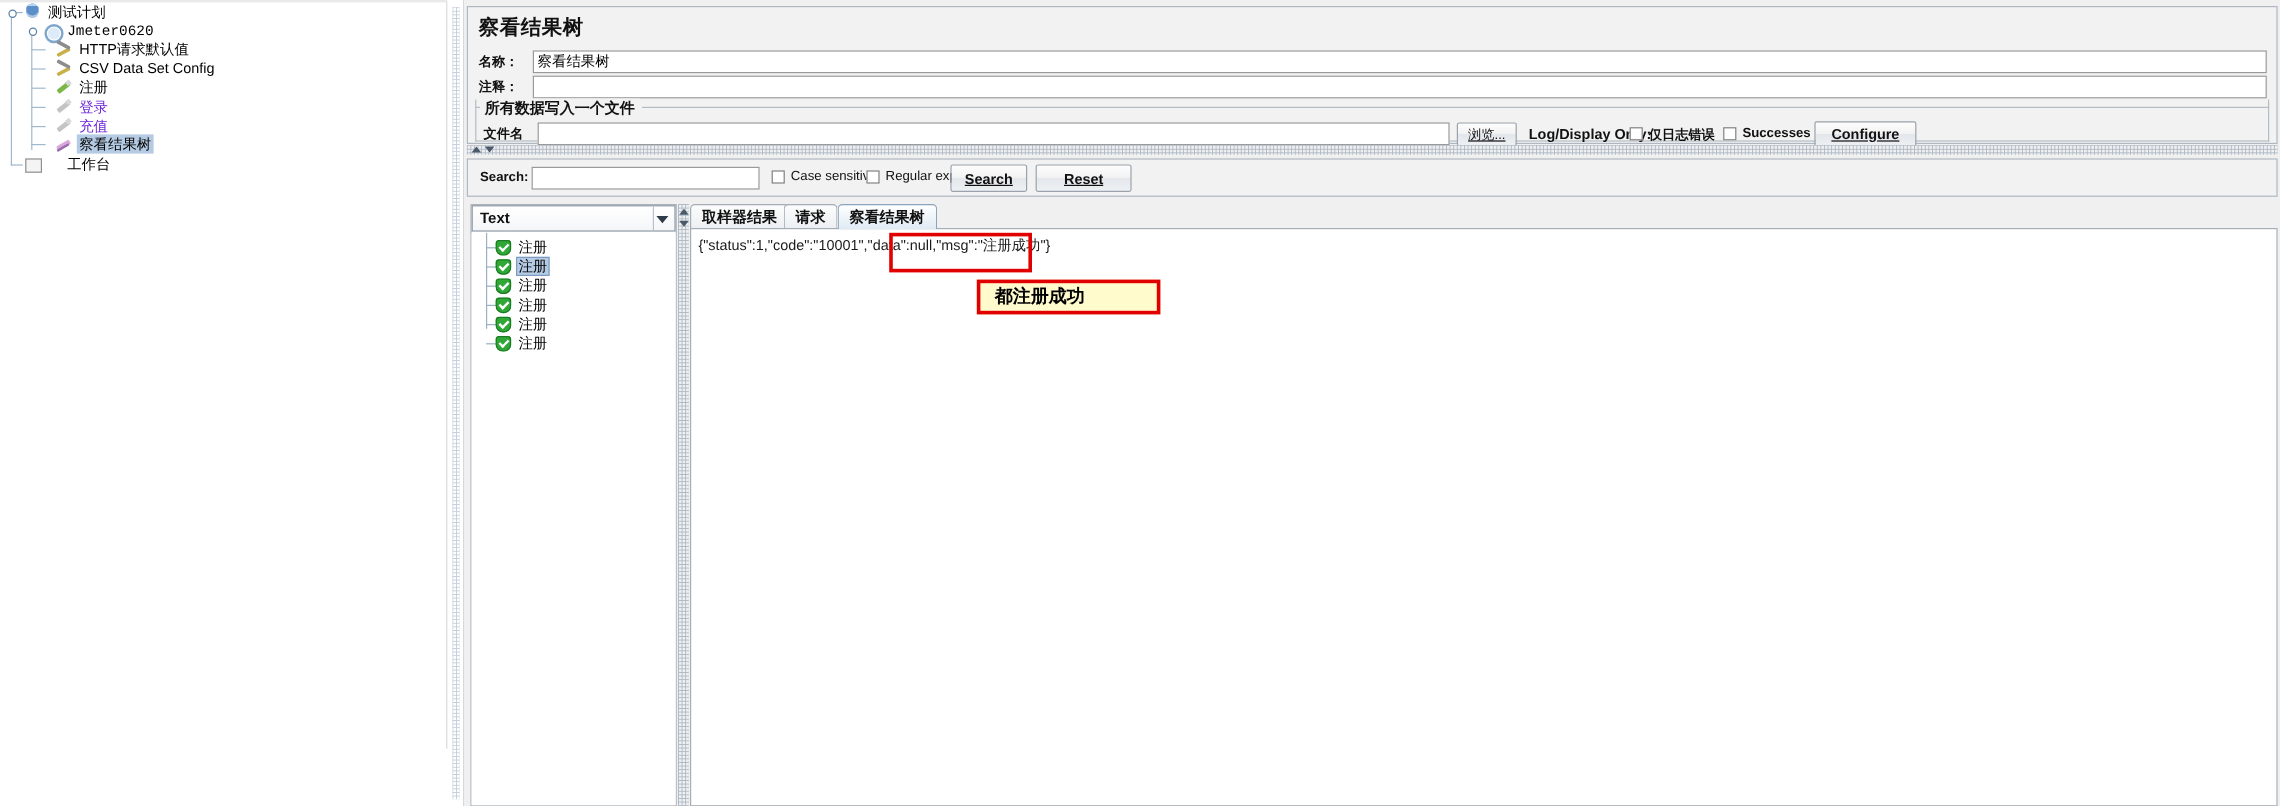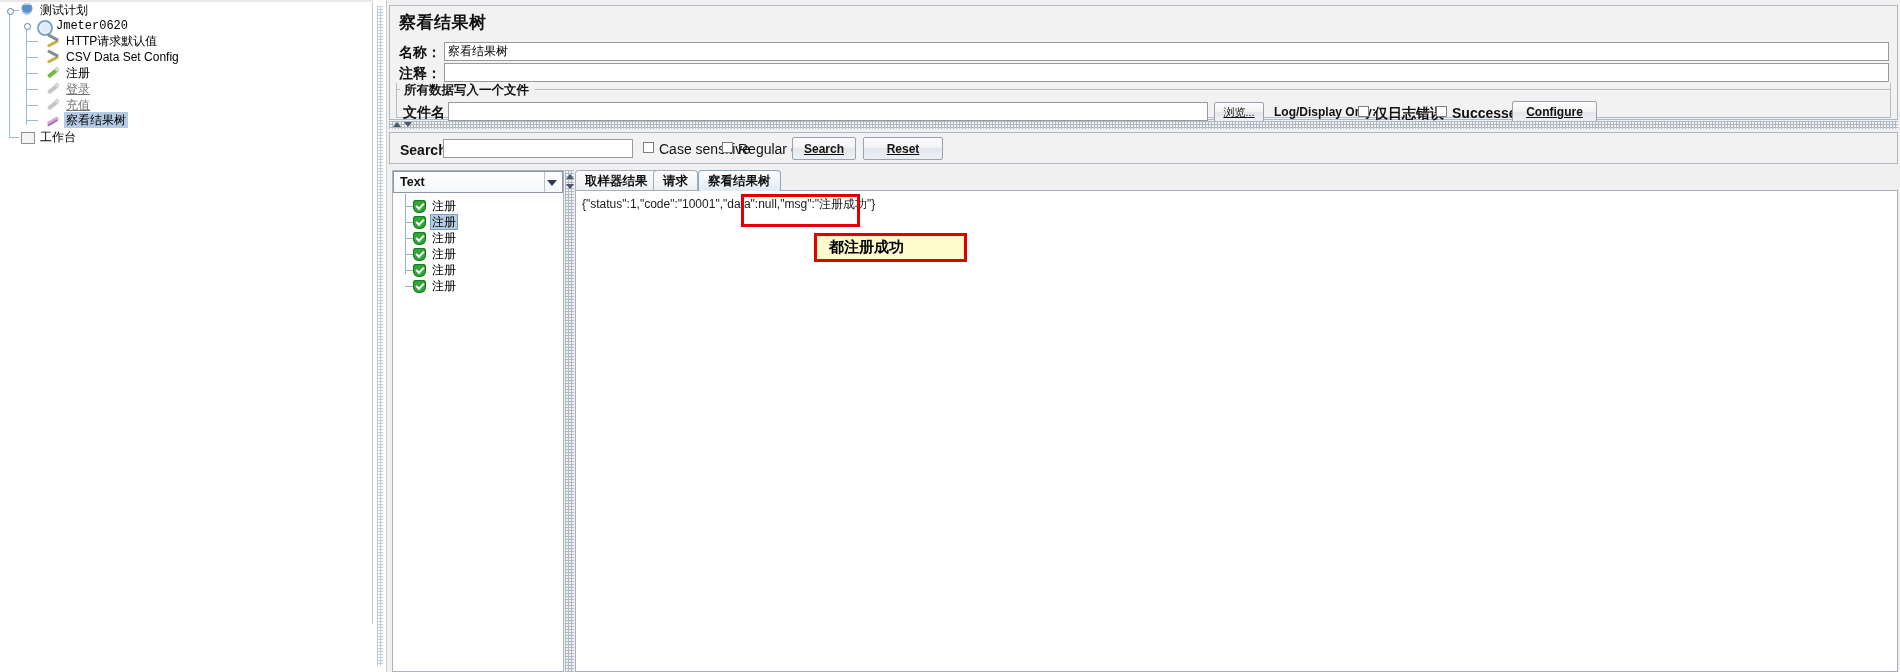--- a/index.html
+++ b/index.html
@@ -21,21 +21,21 @@
     background: #ffffff;
     border-right: 1px solid #c8c8c8;
   }
   #tree-topline {
     position:absolute; left:0; top:0; width:373px; height:2px;
     background:#e9e9e9;
   }
   .tnode { position: absolute; height: 16px; white-space: nowrap; display:flex; align-items:center; }
   .tnode .tlabel { font-size: 12px; line-height: 16px; padding: 0 2px; }
   .tnode .tlabel.sel { background: #b5cbe4; }
-  .tnode .tlabel.dis { color: #737373; text-decoration: underline; }
+  .tnode .tlabel.dis { color: #6d28d9; }
   .ticon { width: 16px; height: 16px; margin-right: 3px; position: relative; flex: none; }
 
   
   .tv-line { position:absolute; background:#a0b8cc; }
 
   
   .handle { position:absolute; width:9px; height:9px; }
   .handle:before{
     content:""; position:absolute; left:2px; top:2px; width:5px; height:5px;
     border:1px solid #5a7fa6; border-radius:50%; background:#fff;
@@ -106,21 +106,21 @@
   }
   #gp-header {
     position:absolute; left:2px; top:5px; right:2px; height:115px;
     border:1px solid #aeb7c2; background:#f2f2f2;
   }
   #title-text {
     position:absolute; left:9px; top:5px; font-size:17px; font-weight:600;
     letter-spacing:.5px; color:#111;
   }
   .row-label {
-    position:absolute; font-size:14px; font-weight:700; color:#111;
+    position:absolute; font-size:11px; font-weight:700; color:#111;
   }
   .jinput {
     position:absolute; background:#ffffff; border:1px solid #9a9a9a;
     font-size:12px; line-height:18px; padding:0 3px; color:#000;
     font-family:"Liberation Sans","DejaVu Sans",sans-serif;
   }
   #name-label { left:9px; top:38px; }
   #name-input { left:54px; top:36px; right:8px; height:19px; }
   #comment-label { left:9px; top:59px; }
   #comment-input { left:54px; top:57px; right:8px; height:19px; }
@@ -326,21 +326,21 @@
     <div class="tnode" style="left:45px; top:97px;">
       <span class="ticon ico-sampler dim"></span>
       <span class="tlabel dis">充值</span>
     </div>
 
     <div class="tnode" style="left:45px; top:112px;">
       <span class="ticon ico-listener"></span>
       <span class="tlabel sel">察看结果树</span>
     </div>
 
-    <div class="tnode" style="left:19px; top:129px;">
+    <div class="tnode" style="left:19px; top:129px;gap:16px;">
       <span class="ticon ico-workbench"></span>
       <span class="tlabel">工作台</span>
     </div>
   </div>
 
   <div id="main-panel">
 
     <div id="main-scrollstrip">
       <div class="dots"></div>
     </div>

